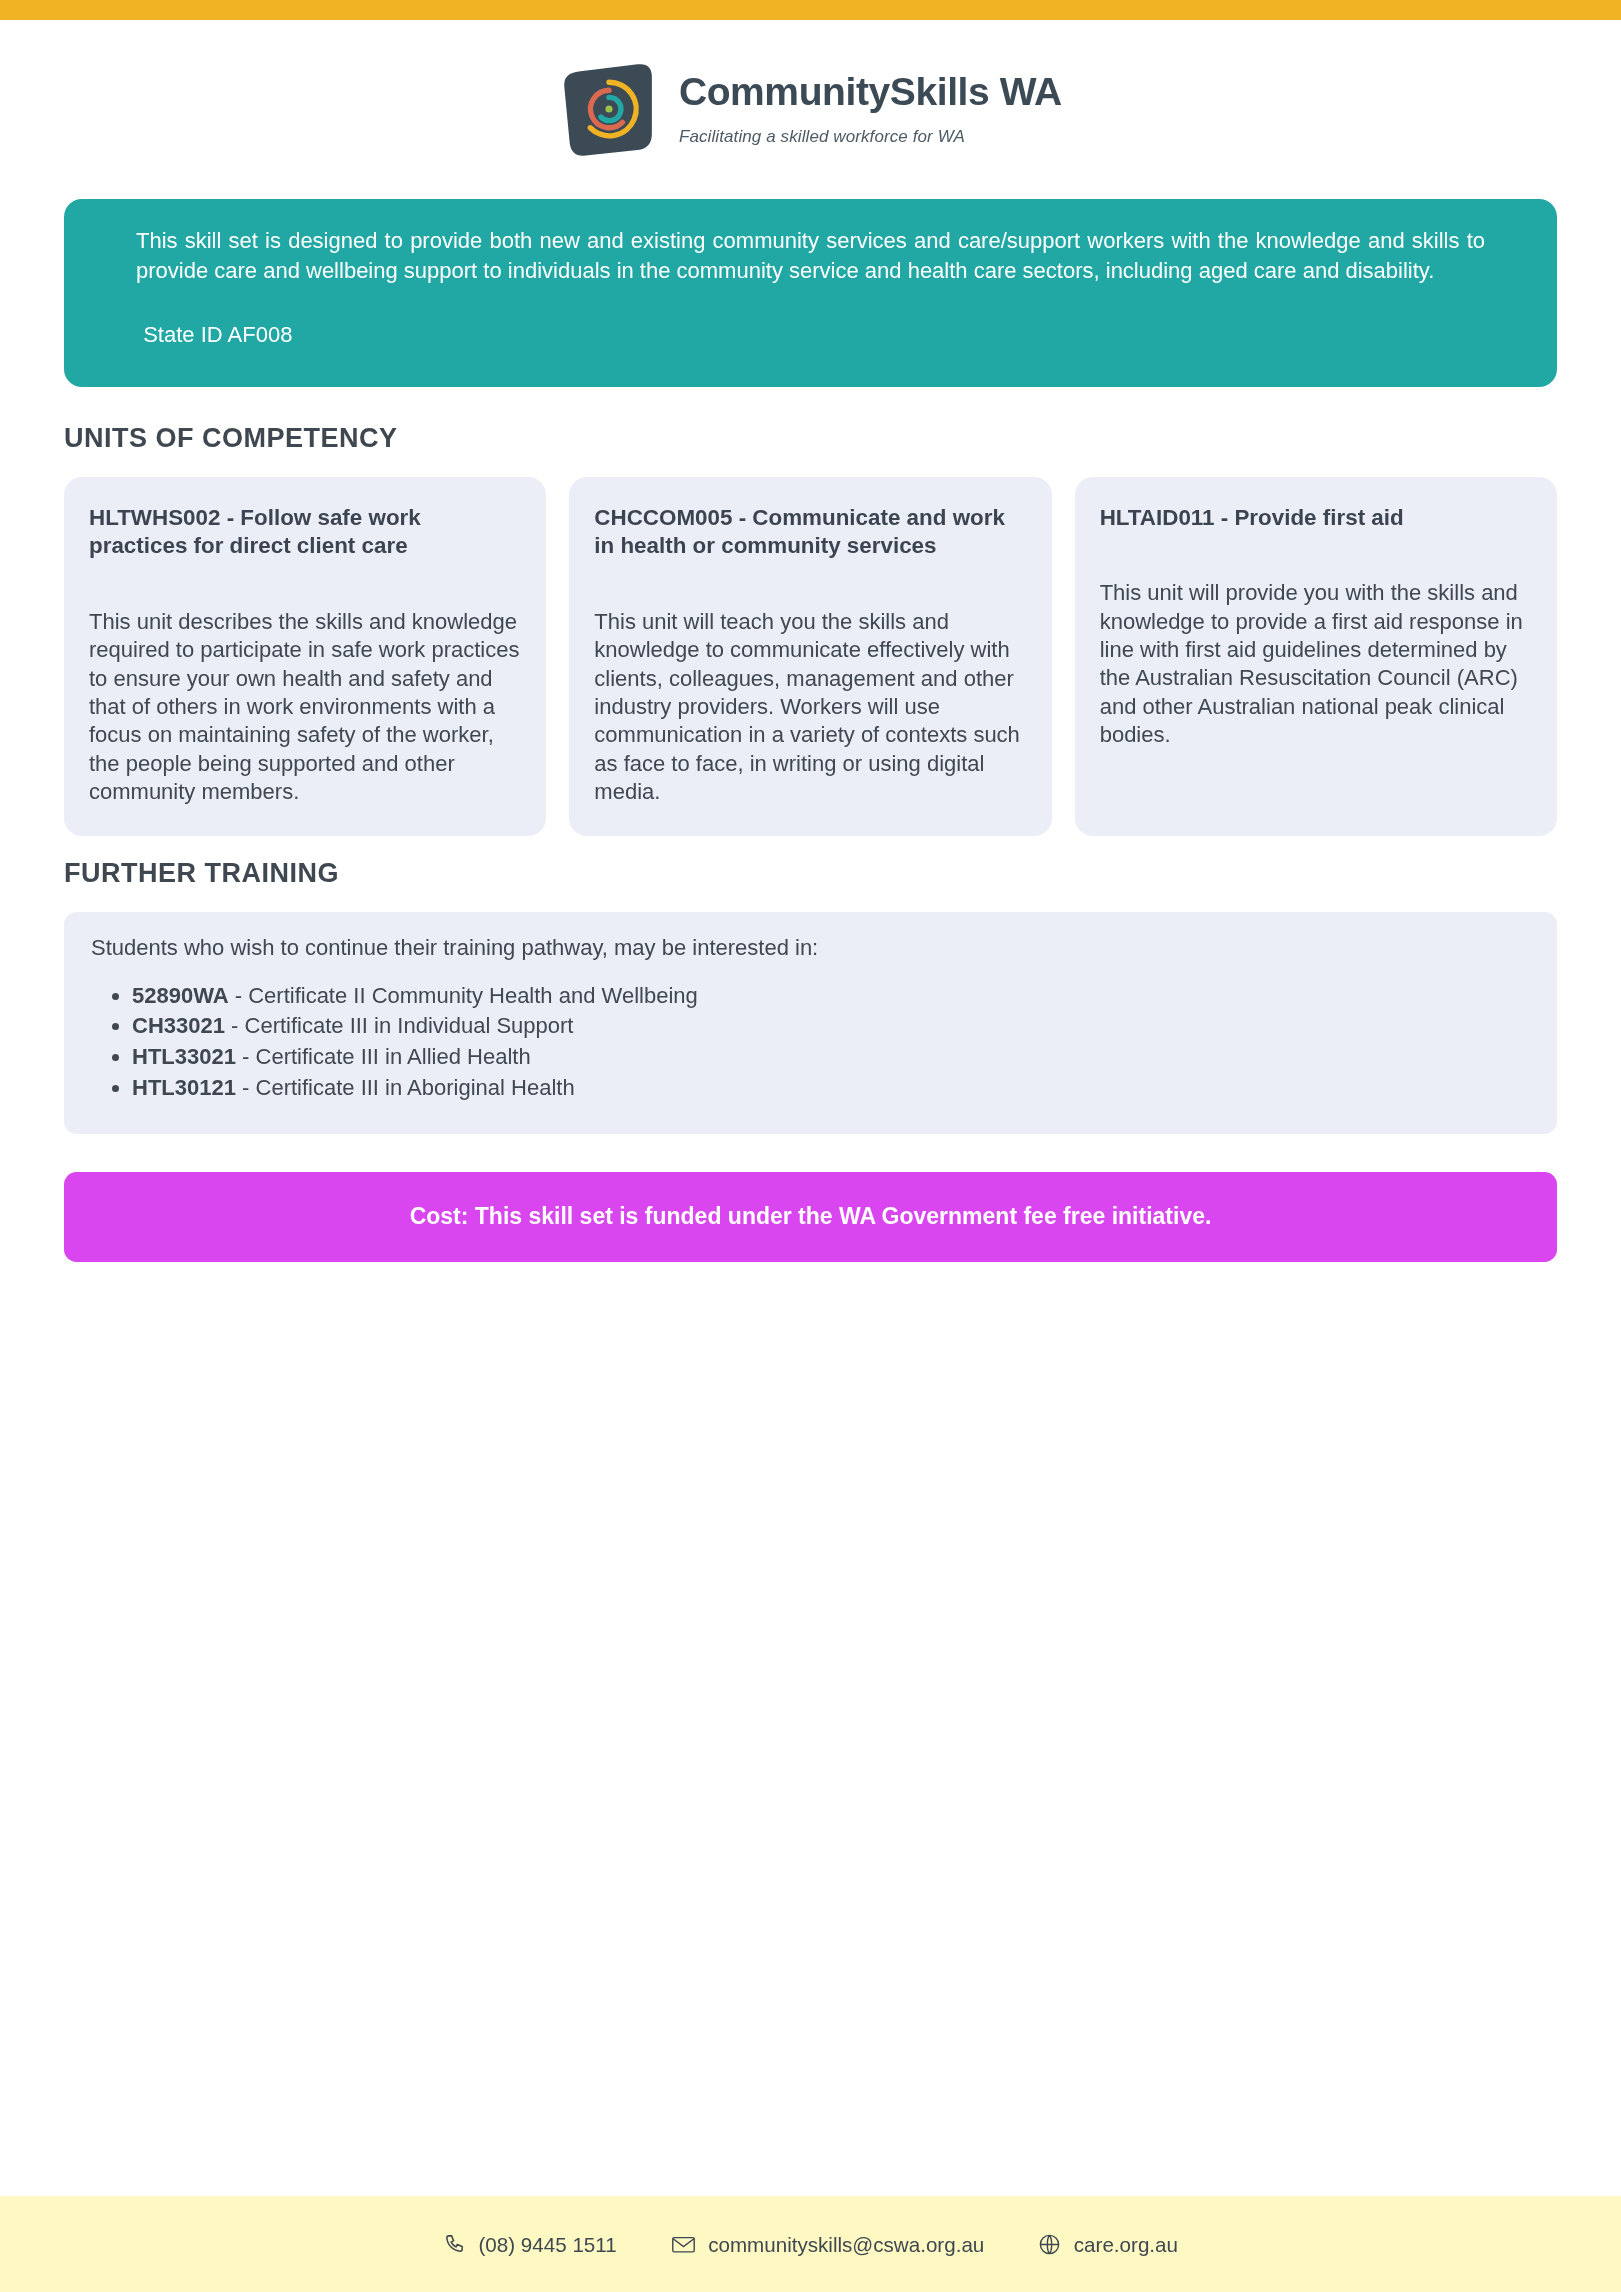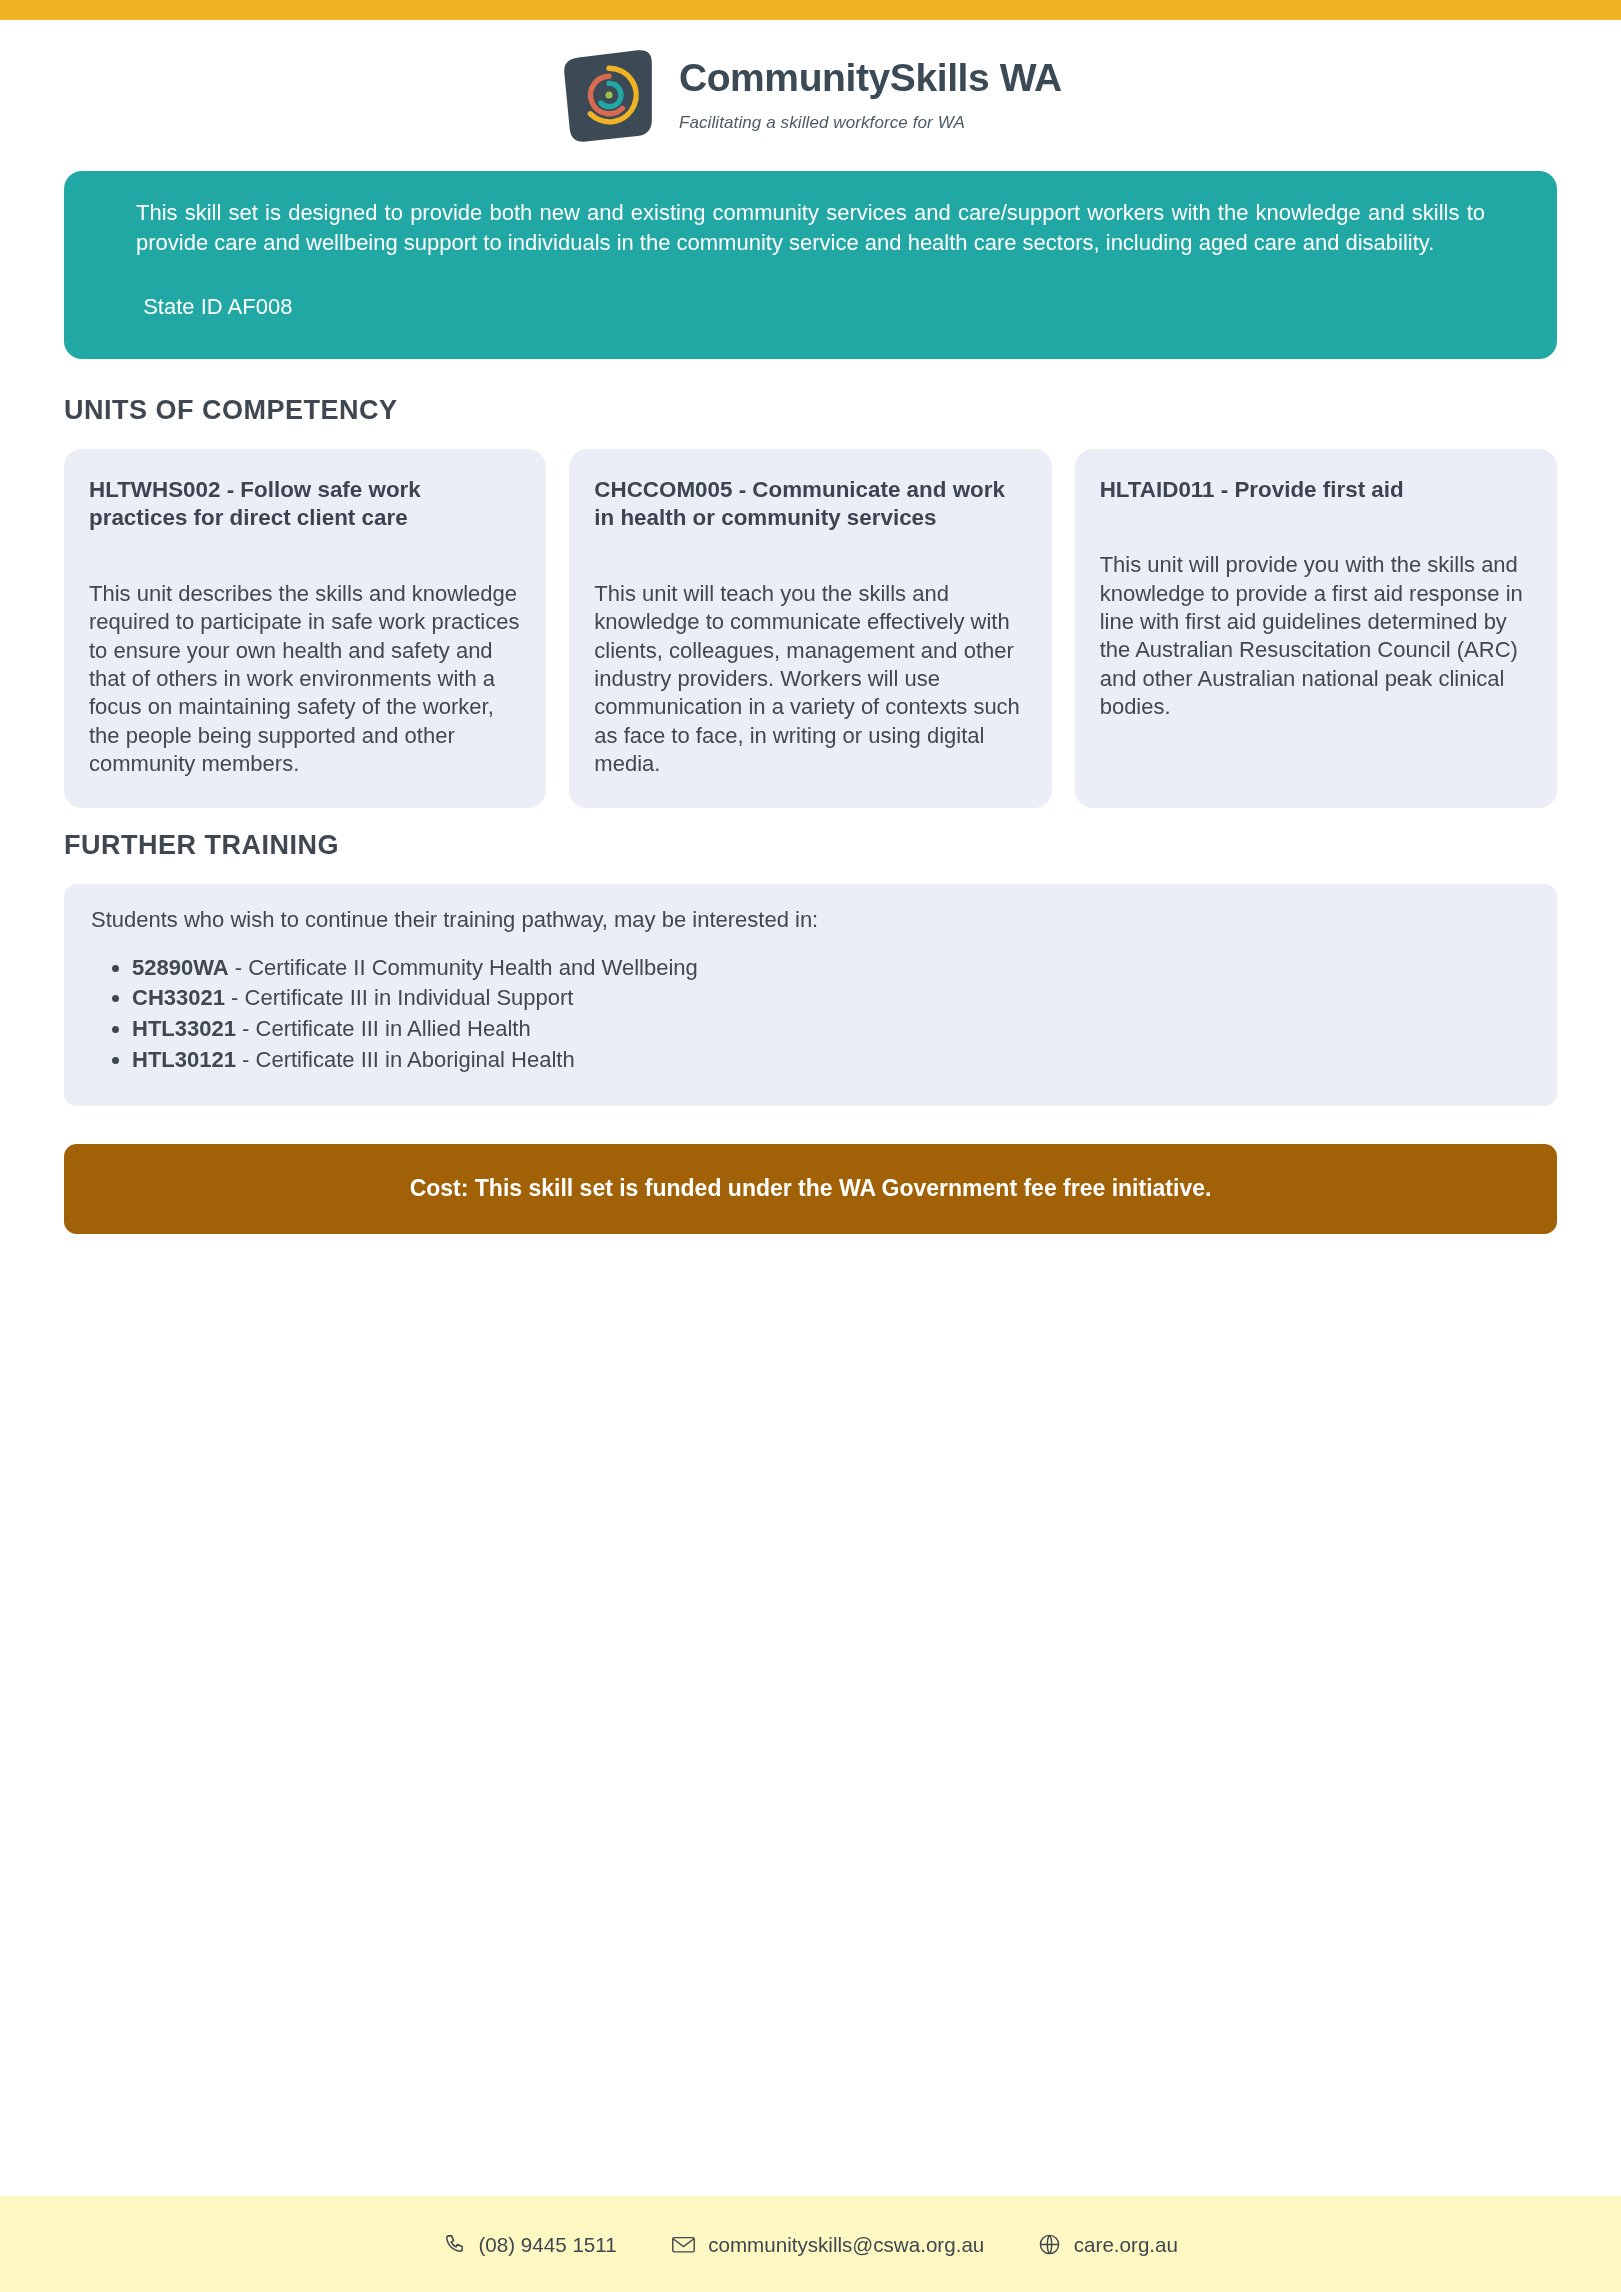--- a/index.html
+++ b/index.html
@@ -20,21 +20,21 @@
   }
   
   .top-bar {
     height: 19.7px;
     background: #f0b323;
     width: 100%;
     flex: 0 0 auto;
   }
   
   .logo-area {
-    height: 151px;
+    height: 179px;
     display: flex;
     align-items: center;
     justify-content: center;
     gap: 19.7px;
     flex: 0 0 auto;
   }
   .logo-mark {
     width: 100px;
     height: 100px;
     position: relative;
@@ -140,21 +140,21 @@
   .further-list li {
     font-size: 22px;
     line-height: 1.32;
     color: #3f4750;
     margin-bottom: 1.8px;
   }
   .further-list li b { font-weight: bold; }
   
   .cost-banner {
     margin-top: 38px;
-    background: #a16207;
+    background: #d946ef;
     border-radius: 12.5px;
     height: 90px;
     display: flex;
     align-items: center;
     justify-content: center;
     color: #ffffff;
     font-size: 23px;
     font-weight: bold;
   }
   

